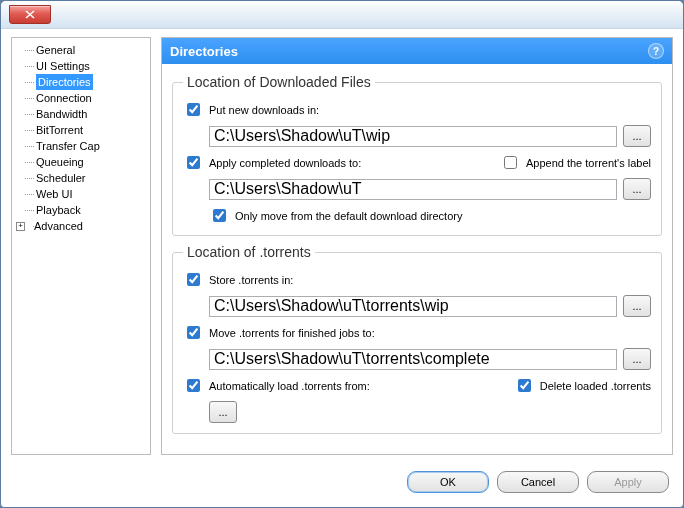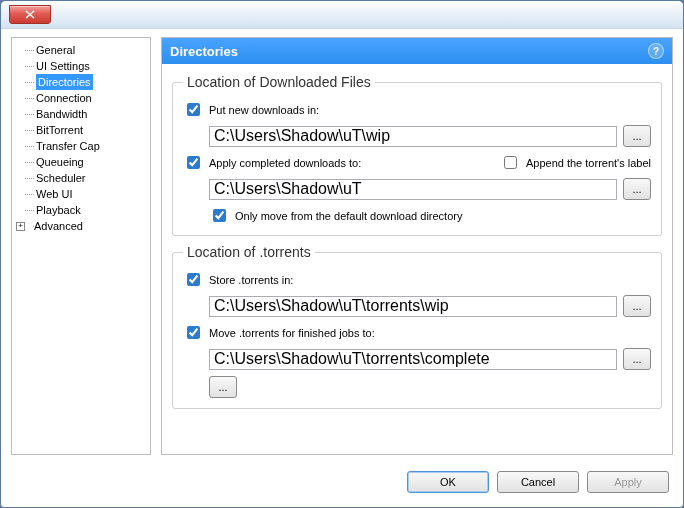--- a/index.html
+++ b/index.html
@@ -22,21 +22,21 @@
   .inner { padding: 6px 10px; overflow:auto; }
   fieldset { border: 1px solid #d0d0d0; border-radius: 3px; margin: 4px 0 8px 0; padding: 4px 10px 10px 10px; }
   legend { font-size: 14px; padding: 0 4px; color: #333; }
   .row { display: flex; align-items: center; margin-top: 6px; gap: 6px; }
   .check { width: 13px; height: 13px; accent-color: #2d7bd0; cursor:pointer; }
   .spacer20 { width: 20px; display:inline-block; }
   input[type=text].path { flex: 1; height: 21px; border: 1px solid #abadb3; padding: 0 4px; font-size: 16px; font-family: inherit; }
   .browse { width: 28px; height: 22px; border: 1px solid #8a8a8a; background: linear-gradient(to bottom,#f8f8f8,#e2e2e2); border-radius: 3px; cursor:pointer; font-size:11px; display:flex; align-items:center; justify-content:center; }
   .label { cursor: default; }
   .footer { height: 42px; display: flex; align-items: center; justify-content: flex-end; gap: 8px; padding: 0 14px; }
-  .btn { min-width: 82px; height: 22px; border: 1px solid #8a8a8a; background: linear-gradient(to bottom,#f8f8f8,#e2e2e2); border-radius: 3px; font-size: 11px; cursor: pointer; }
+  .btn { min-width: 82px; height: 22px; border: 1px solid #8a8a8a; background: linear-gradient(to bottom,#f8f8f8,#e2e2e2); border-radius: 9px; font-size: 11px; cursor: pointer; }
   .btn.default { border: 1px solid #4f93d6; box-shadow: 0 0 0 1px #a7ccf0 inset; }
   .btn.disabled { color: #999; cursor: default; }
 </style>
 </head>
 <body>
 
 <div class="window">
   <div class="titlebar">
     <div class="close-btn">
       <svg width="10" height="9" viewBox="0 0 10 9">
@@ -155,20 +155,27 @@
             <input type="checkbox" class="check" checked="" style="">
             <span class="label">Move .torrents for finished jobs to:</span>
           </div>
           <div class="row">
             <span class="spacer20"></span>
             <input type="text" class="path" value="C:\Users\Shadow\uT\torrents\complete" style="">
             <button class="browse">...</button>
           </div>
 
           <div class="row">
+            <input type="checkbox" class="check" checked="" style="">
+            <span class="label">Automatically load .torrents from:</span>
+            <span style="flex:1"></span>
+            <input type="checkbox" class="check" checked="" style="">
+            <span class="label">Delete loaded .torrents</span>
+          </div>
+          <div class="row">
             <span class="spacer20"></span>
             <button class="browse">...</button>
           </div>
         </fieldset>
 
       </div>
     </div>
   </div>
 
   <div class="footer">

